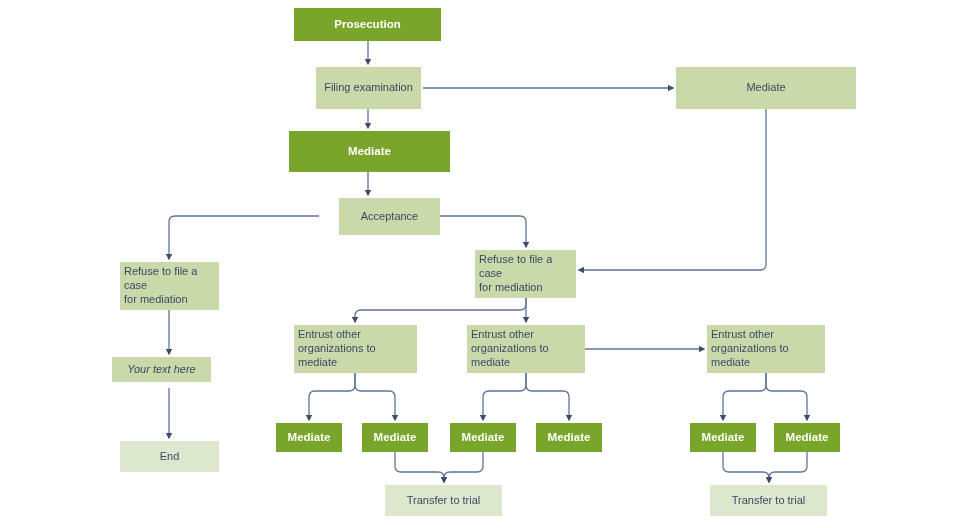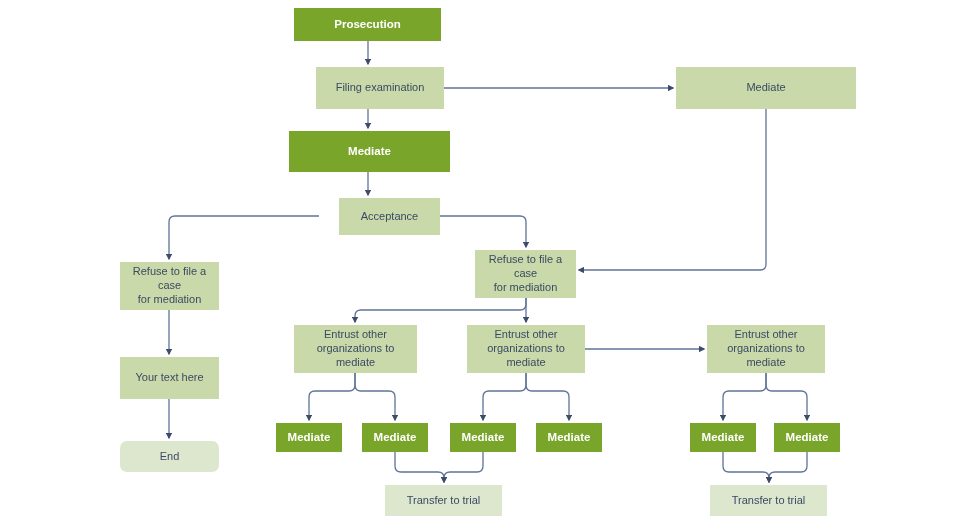--- a/index.html
+++ b/index.html
@@ -25,21 +25,20 @@
     width: 964px;
     height: 528px;
     pointer-events: none;
   }
   .node {
     position: absolute;
     box-sizing: border-box;
     display: flex;
     align-items: center;
     justify-content: center;
-    text-align: center;
     line-height: 1.25;
     z-index: 2;
   }
   .node .label {
     display: block;
     white-space: pre-line;
     padding: 0 4px;
   }
   
   .fill-dark {
@@ -110,46 +109,46 @@
 
       <path d="M 723,452 L 723,466 Q 723,472 729,472 L 763,472 Q 769,472 769,478 L 769,482"></path>
       <path d="M 807,452 L 807,466 Q 807,472 801,472 L 775,472 Q 769,472 769,478 L 769,482"></path>
     </g>
   </svg>
 
   <div class="node fill-dark" style="left:294px;top:8px;width:147px;height:33px;">
     <span class="label">Prosecution</span>
   </div>
 
-  <div class="node fill-mid" style="left:316px;top:67px;width:128px;height:42px;">
+  <div class="node fill-mid" style="left:316px;top:67px;width:105px;height:42px;">
     <span class="label">Filing examination</span>
   </div>
 
   <div class="node fill-dark" style="left:289px;top:131px;width:161px;height:41px;">
     <span class="label">Mediate</span>
   </div>
 
   <div class="node fill-mid" style="left:676px;top:67px;width:180px;height:42px;">
     <span class="label">Mediate</span>
   </div>
 
   <div class="node fill-mid" style="left:319px;top:198px;width:101px;height:37px;margin-left:20px;">
     <span class="label">Acceptance</span>
   </div>
 
   <div class="node fill-mid" style="left:120px;top:262px;width:99px;height:48px;">
     <span class="label">Refuse to file a case
 for mediation</span>
   </div>
 
-  <div class="node fill-mid" style="left:120px;top:357px;width:99px;height:42px;">
+  <div class="node fill-mid" style="left:112px;top:357px;width:99px;height:25px;font-style:italic;">
     <span class="label">Your text here</span>
   </div>
 
-  <div class="node fill-pale" style="left:120px;top:441px;width:99px;height:31px;border-radius:7px;">
+  <div class="node fill-pale" style="left:120px;top:441px;width:99px;height:31px;">
     <span class="label">End</span>
   </div>
 
   <div class="node fill-mid" style="left:475px;top:250px;width:101px;height:48px;">
     <span class="label">Refuse to file a case
 for mediation</span>
   </div>
 
   <div class="node fill-mid" style="left:294px;top:325px;width:123px;height:48px;">
     <span class="label">Entrust other

